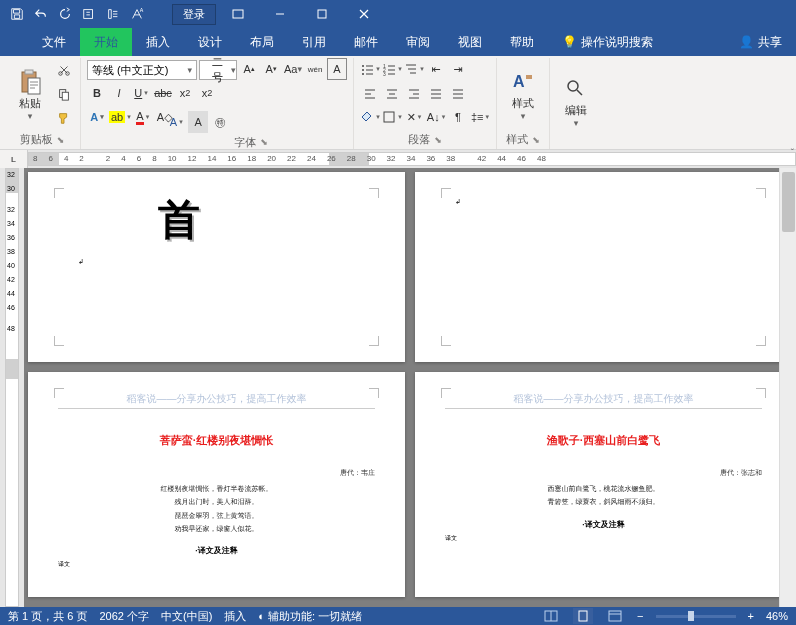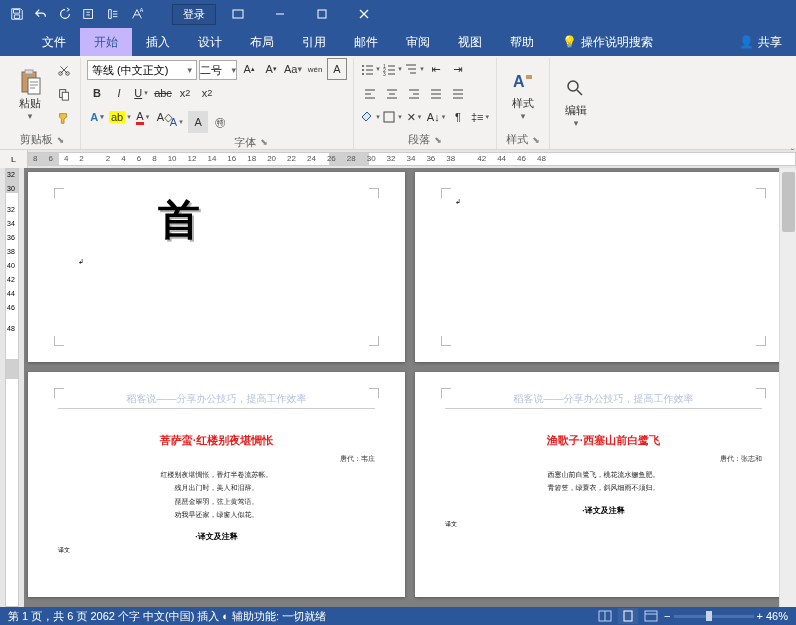--- a/index.html
+++ b/index.html
@@ -7,61 +7,61 @@
 .titlebar { background: #2b579a; height: 28px; display: flex; align-items: center; color: #fff; font-size: 11px; }
 .qat { display: flex; gap: 2px; padding-left: 6px; }
 .qat-btn { width: 22px; height: 22px; display: flex; align-items: center; justify-content: center; color: #fff; }
 .title-center { flex: 1; text-align: center; font-size: 12px; color: #e8ecf3; }
 .title-right { display: flex; gap: 2px; align-items: center; }
 .login-btn { background: #295190; padding: 2px 10px; font-size: 11px; border: 1px solid #1e3e6e; }
 .win-btn { width: 40px; height: 28px; display: flex; align-items: center; justify-content: center; }
 .ribbon-tabs { background: #2b579a; height: 28px; display: flex; align-items: stretch; color: #fff; font-size: 12px; padding-left: 28px; }
 .ftab { padding: 0 14px; display: flex; align-items: center; }
 .ftab.file { background: #2b579a; }
-.ftab.active { background: #c4b5fd; color: #2b579a; }
+.ftab.active { background: #22c55e; color: #2b579a; }
 .ftab-spacer { flex: 1; }
 .ftab.tell { display: flex; align-items: center; gap: 4px; }
 .ftab.share { display: flex; align-items: center; gap: 4px; }
 .ribbon { background: #f3f2f1; height: 94px; border-bottom: 1px solid #d6d6d6; display: flex; padding: 2px 4px 0 4px; }
 .group { display: flex; flex-direction: column; padding: 0 6px; border-right: 1px solid #e1dfdd; justify-content: space-between; }
 .group-content { flex: 1; display: flex; align-items: center; gap: 4px; }
 .group-label { font-size: 11px; color: #5f5f5f; text-align: center; padding: 2px 0; display: flex; justify-content: center; align-items: center; gap: 4px; }
 .group-label .dlaunch { font-size: 9px; color: #8a8886; }
 .rbtn { display: flex; align-items: center; justify-content: center; height: 22px; min-width: 20px; font-size: 11px; color: #333; }
 .rbtn.hasdrop::after { content: '▾'; font-size: 7px; margin-left: 2px; color: #666; }
 .big-btn { display: flex; flex-direction: column; align-items: center; justify-content: center; width: 40px; }
 .big-icon { width: 32px; height: 28px; display: flex; align-items: center; justify-content: center; }
 .big-label { font-size: 11px; color: #333; }
 .font-row { display: flex; gap: 2px; align-items: flex-end; }
 .font-col { display: flex; flex-direction: column; gap: 2px; }
 .fontname { border: 1px solid #ababab; background: #fff; height: 20px; width: 110px; font-size: 11px; padding: 0 4px; display: flex; align-items: center; justify-content: space-between; }
-.fontsize { border: 1px solid #ababab; background: #fff; height: 20px; width: 38px; font-size: 11px; padding: 0 0; display: flex; align-items: center; justify-content: space-between; gap: 8px; }
+.fontsize { border: 1px solid #ababab; background: #fff; height: 20px; width: 38px; font-size: 11px; padding: 0 12px; display: flex; align-items: center; justify-content: space-between; gap: 8px; }
 .ruler-area { background: #e6e6e6; height: 18px; display: flex; font-size: 8px; color: #555; align-items: center; }
 .ruler-corner { width: 28px; height: 18px; background: #f3f2f1; border-right: 1px solid #ccc; display: flex; align-items: center; justify-content: center; font-weight: bold; }
 .ruler-h { flex: 1; background: #fff; height: 14px; border: 1px solid #ccc; position: relative; font-size: 8px; }
 .ruler-dark { position: absolute; top: 0; height: 12px; background: #d0d0d0; }
 .doc-area { background: #7f7f7f; height: 439px; display: flex; position: relative; }
 .ruler-v { width: 24px; background: #e6e6e6; display: flex; flex-direction: column; align-items: center; font-size: 8px; }
 .ruler-v-inner { width: 14px; background: #fff; flex: 1; border: 1px solid #ccc; position: relative; }
 .pages-container { flex: 1; overflow: hidden; padding: 4px; }
 .pages-grid { display: grid; grid-template-columns: 1fr 1fr; gap: 10px; }
 .page { background: #fff; box-shadow: 0 1px 3px rgba(0,0,0,0.3); position: relative; padding: 20px 30px; font-size: 8px; }
 .page .corner { position: absolute; width: 10px; height: 10px; border: 0 solid #bbb; }
 .page .corner.tl { top: 16px; left: 26px; border-left-width: 1px; border-top-width: 1px; }
 .page .corner.tr { top: 16px; right: 26px; border-right-width: 1px; border-top-width: 1px; }
 .page .corner.bl { bottom: 16px; left: 26px; border-left-width: 1px; border-bottom-width: 1px; }
 .page .corner.br { bottom: 16px; right: 26px; border-right-width: 1px; border-bottom-width: 1px; }
 .big-char { font-family: "SimSun", serif; font-size: 42px; font-weight: bold; filter: drop-shadow(2px 2px 0 rgba(0,0,0,0.3)); margin-left: 100px; }
 .page-header { color: #b4c3da; font-size: 10px; text-align: center; border-bottom: 1px solid #ccc; margin-bottom: 24px; padding-bottom: 2px; }
-.page-title { color: #e81e1e; font-weight: bold; font-size: 11px; text-align: center; margin-bottom: 6px; }
+.page-title { color: #e81e1e; font-weight: bold; font-size: 11px; text-align: center; margin-bottom: 20px; }
 .page-author { text-align: right; font-size: 7px; color: #333; margin-bottom: 4px; }
 .page-body { font-size: 7px; line-height: 1.9; color: #222; text-align: center; }
 .sect-title { font-size: 8px; font-weight: bold; text-align: center; margin-top: 10px; }
 .tiny { font-size: 6px; text-align: left; margin-top: 4px; }
-.statusbar { background: #2b579a; height: 18px; color: #fff; font-size: 11px; display: flex; align-items: center; padding: 0 8px; gap: 3px; position: absolute; bottom: 0; left: 0; right: 0; }
+.statusbar { background: #2b579a; height: 18px; color: #fff; font-size: 11px; display: flex; align-items: center; padding: 0 8px; gap: 12px; position: absolute; bottom: 0; left: 0; right: 0; }
 .statusbar .sep { flex: 1; }
 .zoom-slider { width: 80px; height: 3px; background: #4a70ad; position: relative; }
 .zoom-slider .thumb { position: absolute; width: 6px; height: 10px; background: #c7d5ea; top: -4px; left: 32px; }
 .view-btn { width: 20px; height: 16px; display: flex; align-items: center; justify-content: center; }
 .vdots { color: #666; font-size: 9px; }
 .scrollbar-v { position: absolute; right: 0; top: 168px; width: 17px; height: 439px; background: #ededed; border-left: 1px solid #dcdcdc; }
 .scrollbar-v .thumb { position: absolute; top: 4px; width: 13px; left: 2px; height: 60px; background: #c2c2c2; border-radius: 2px; }
 .collapse-btn { position: absolute; right: 2px; top: 148px; font-size: 10px; color: #666; }
 </style>
 </head>

